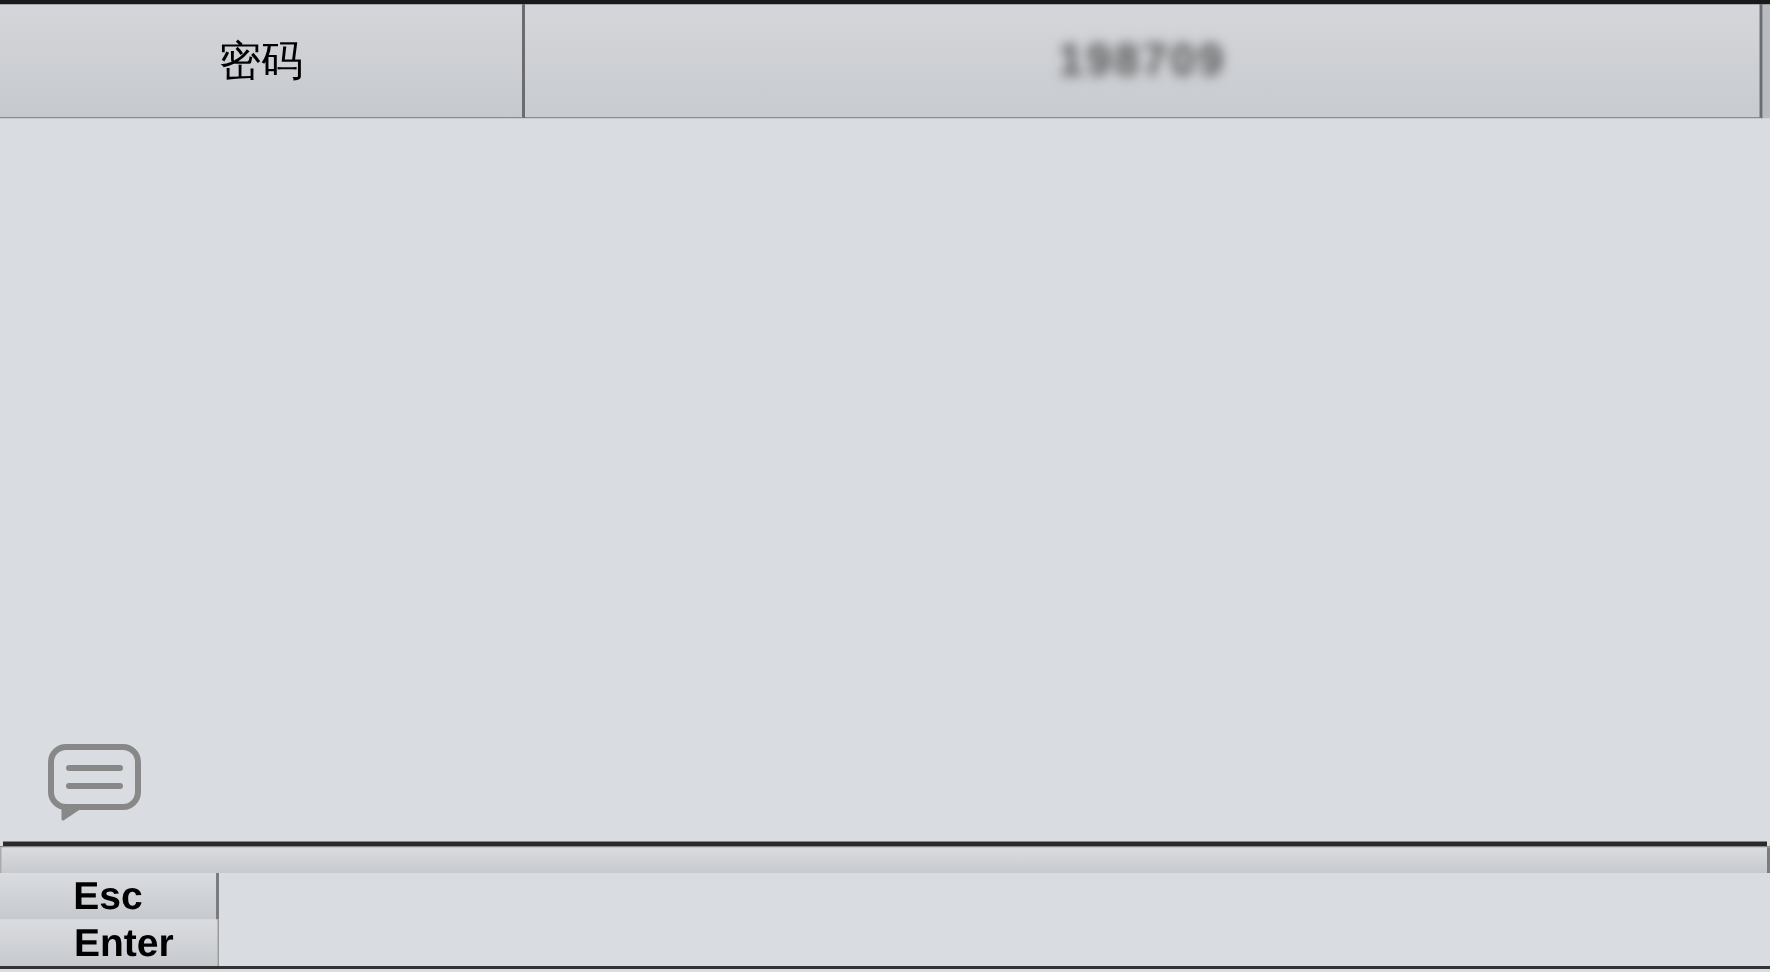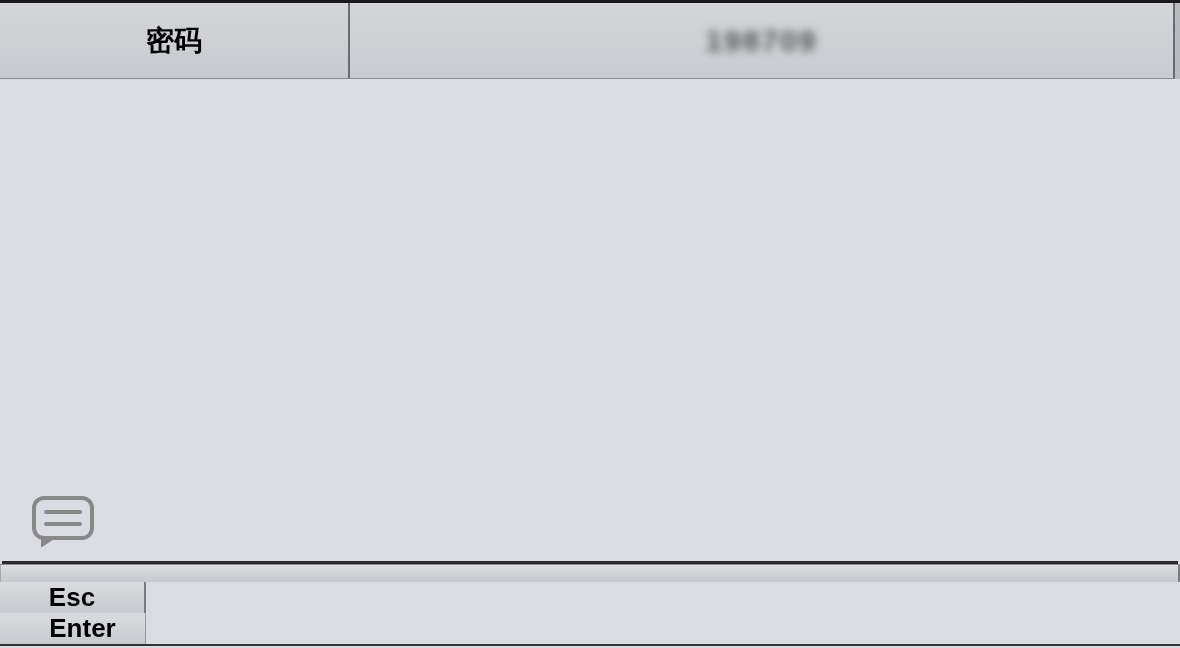--- a/index.html
+++ b/index.html
@@ -31,21 +31,21 @@
     
     .header-label {
       width: 350px;
       background: linear-gradient(to bottom, #d4d6da, #c6c9cd);
       border-right: 2px solid #6a6c70;
       border-bottom: 1px solid #8a8c90;
       display: flex;
       align-items: center;
       justify-content: center;
       font-size: 28px;
-      font-weight: 700;
+      font-weight: 400;
       color: #000;
     }
     
     .header-input {
       flex: 1;
       background: linear-gradient(to bottom, #d4d6da, #c8cbcf);
       border-right: 2px solid #6a6c70;
       border-bottom: 1px solid #8a8c90;
       display: flex;
       align-items: center;

